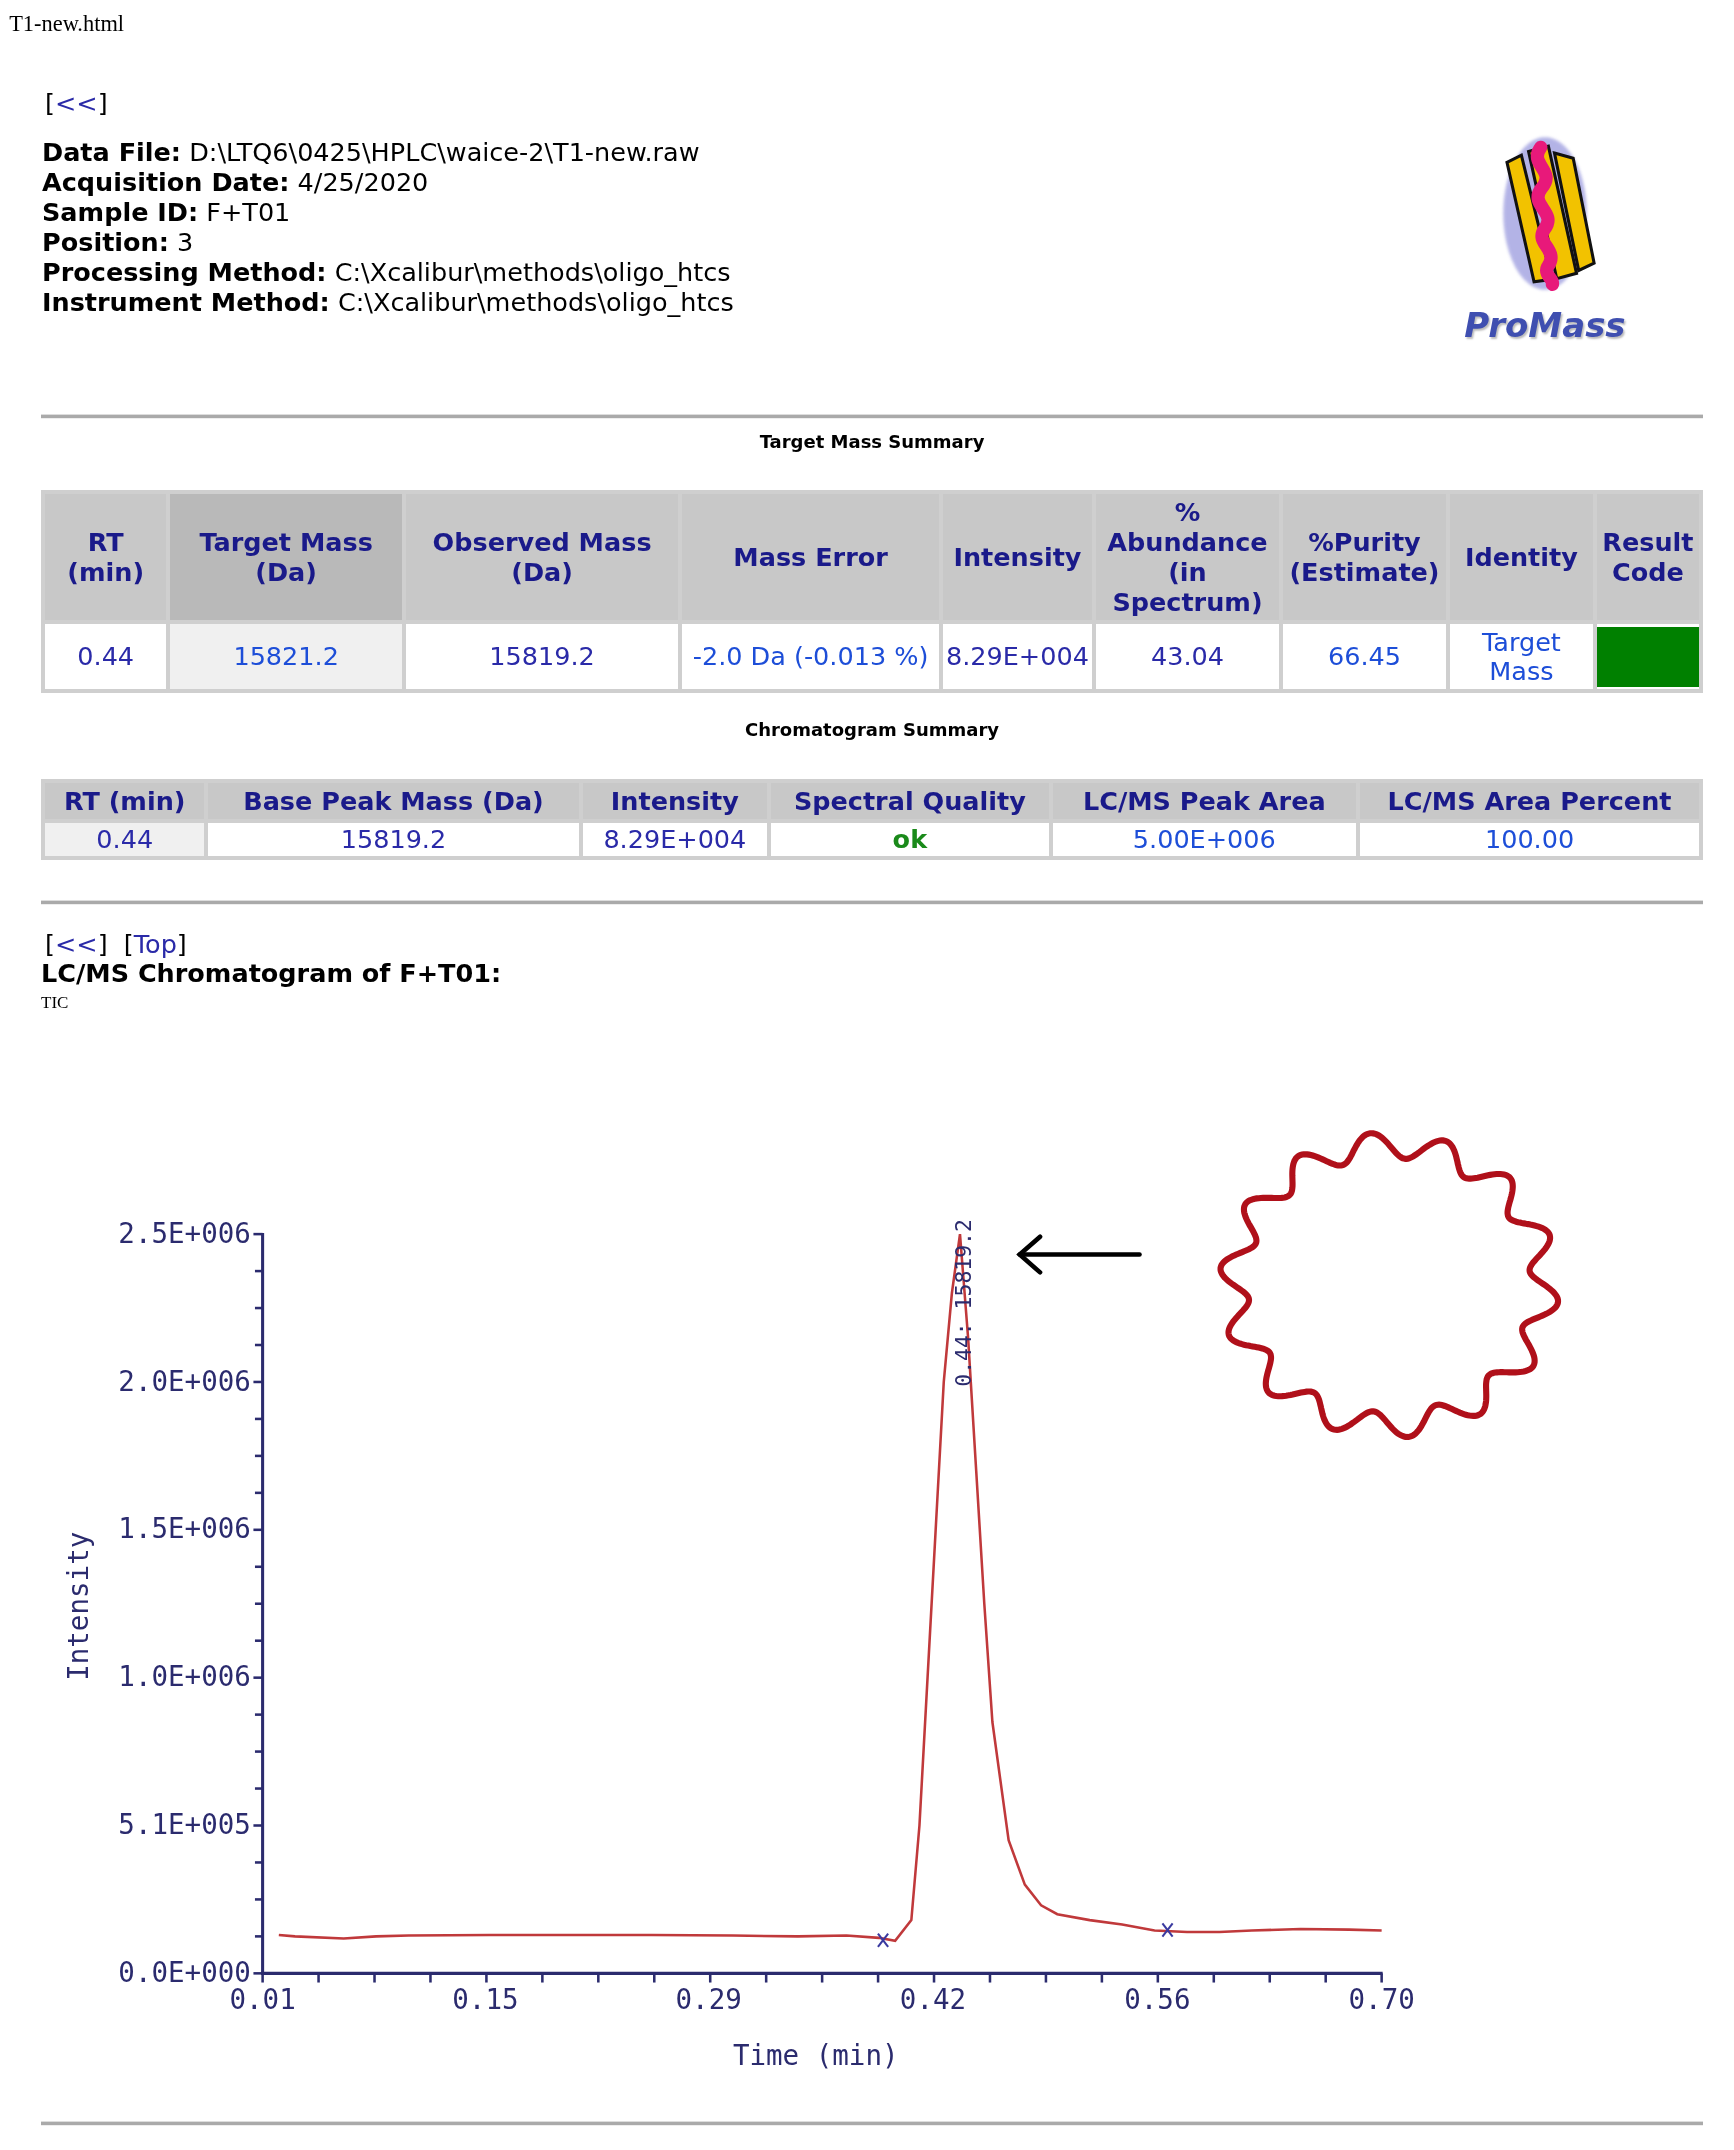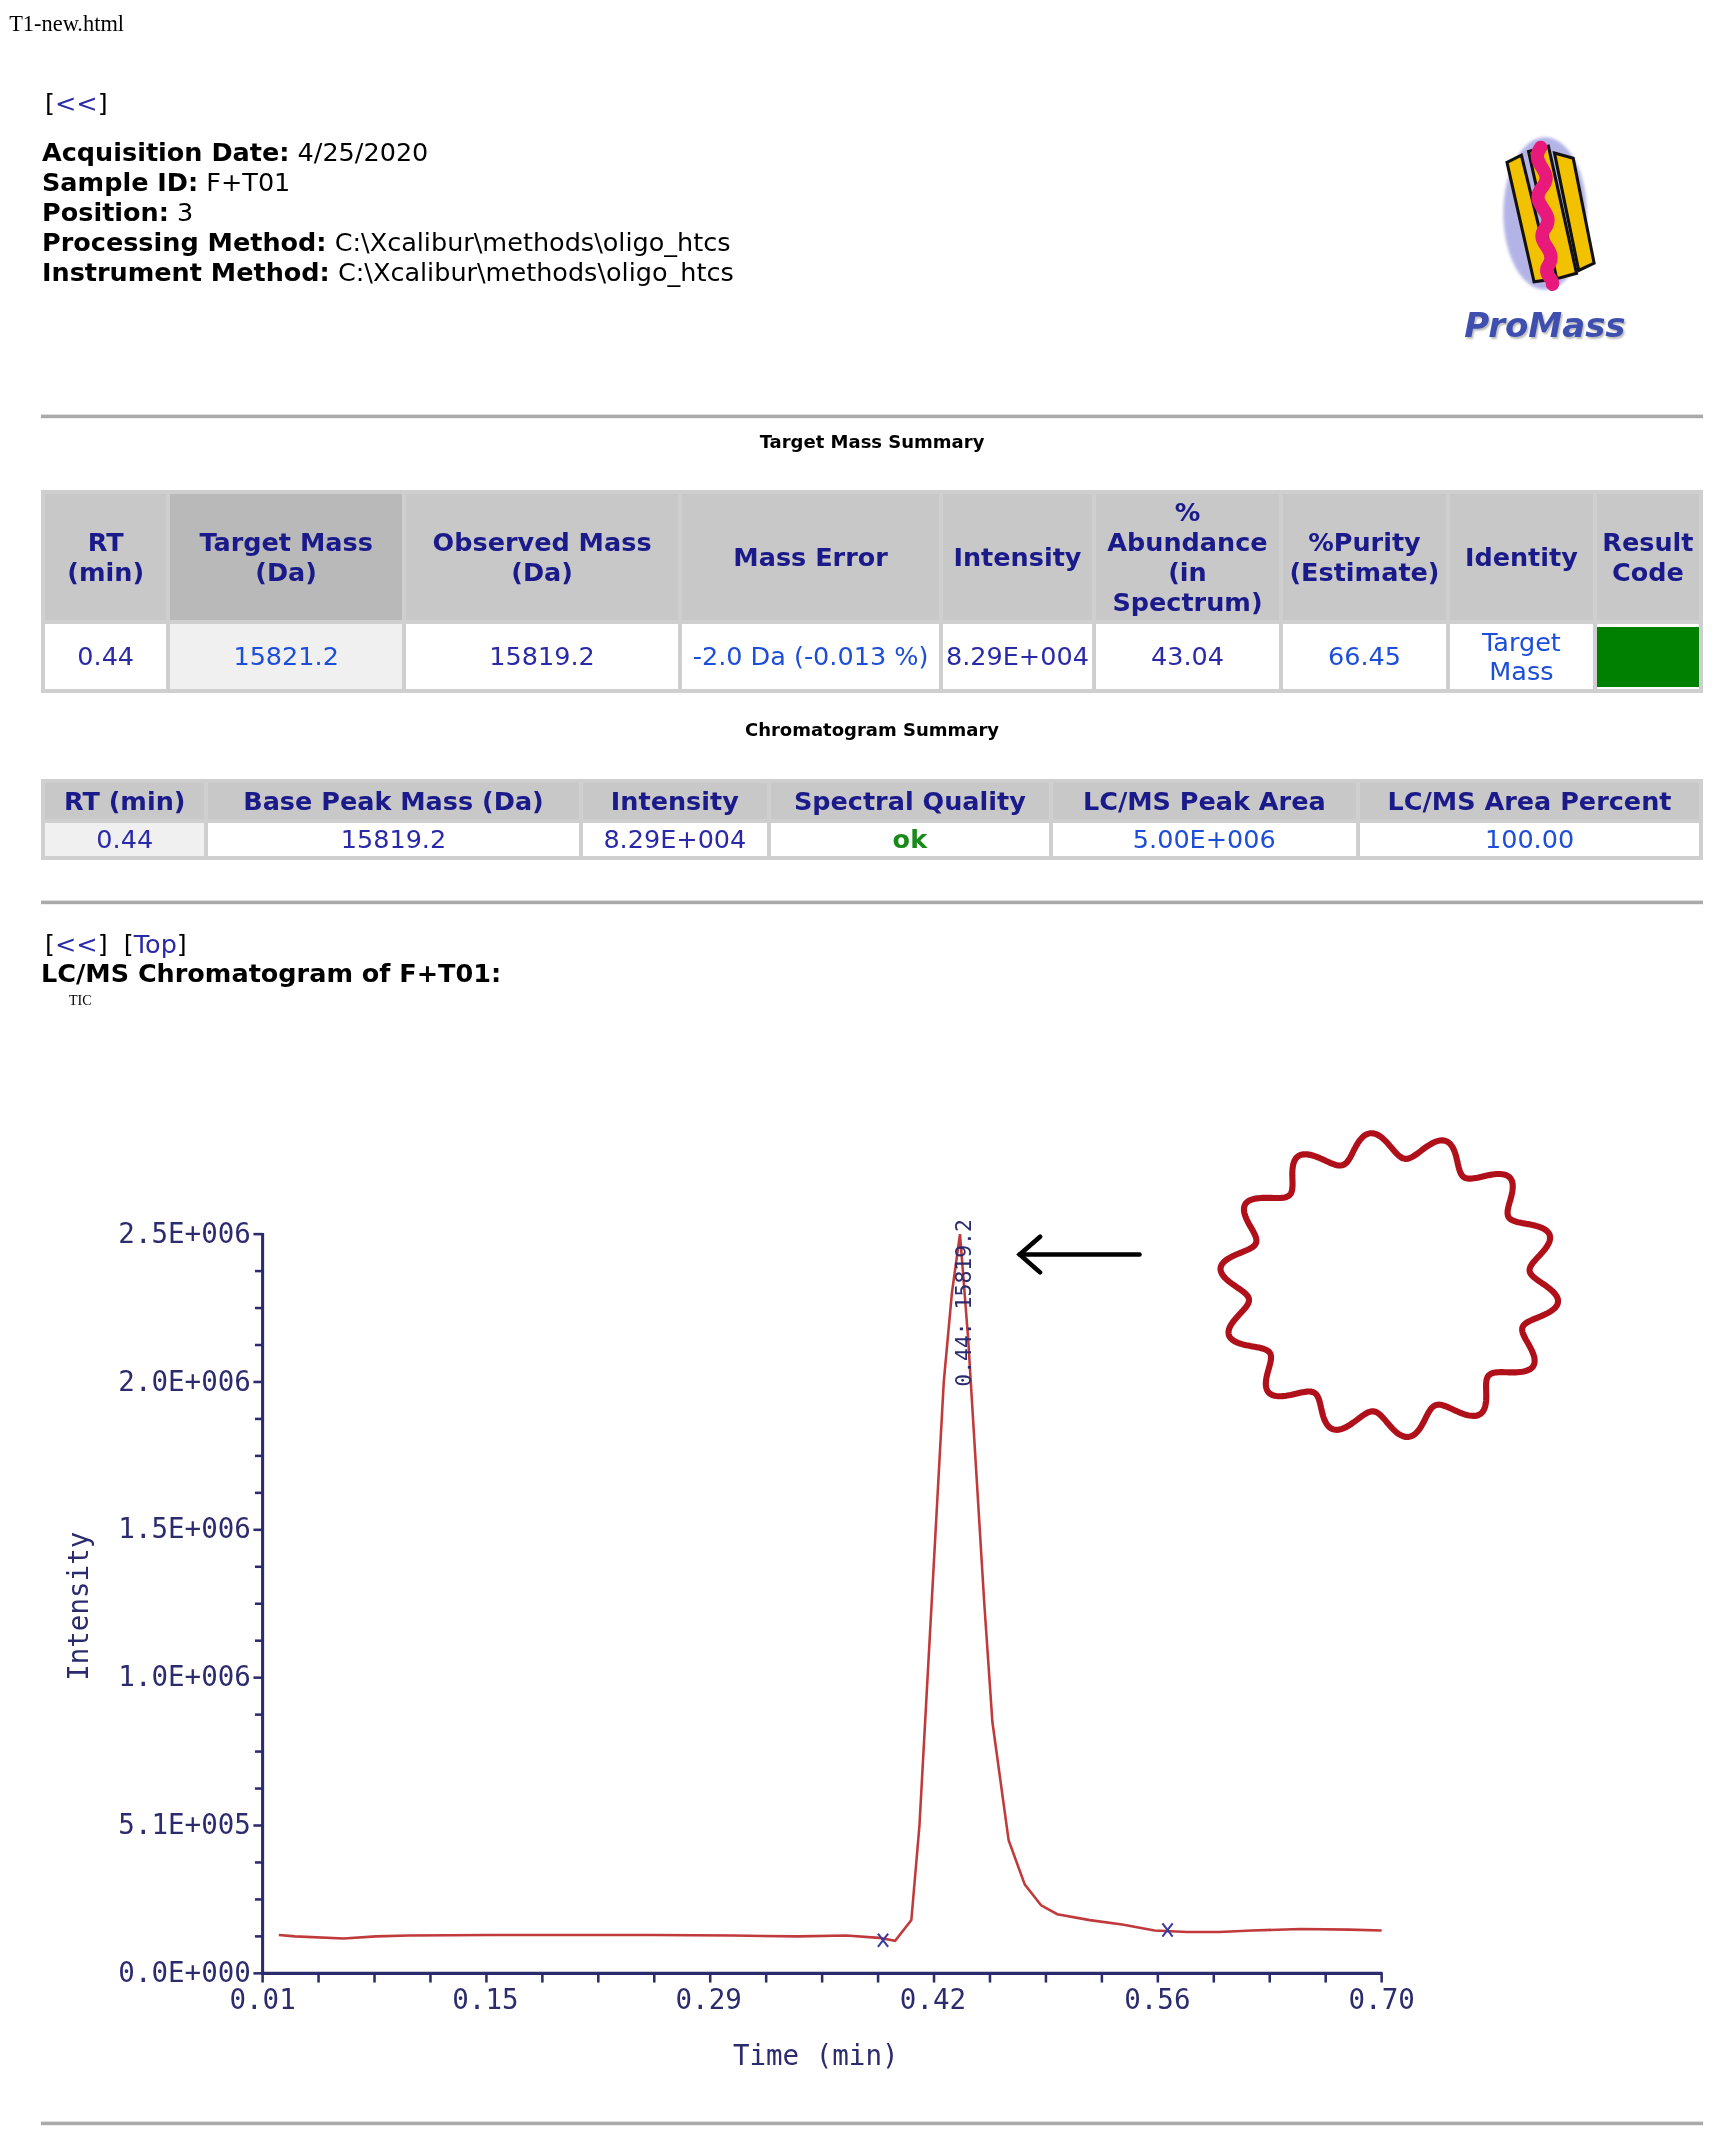--- a/index.html
+++ b/index.html
@@ -21,34 +21,35 @@
   table.grid { border-collapse: separate; border-spacing: 4.1px; background: #cfcfcf; position: absolute; }
   table.grid th { background: #c8c8c8; color: #1a1a8a; font-weight: bold; font-size: 25.5px; line-height: 30px; padding: 3.1px 5.1px; text-align: center; }
   table.grid th.dark { background: #b9b9b9; }
   table.grid td { background: #ffffff; font-size: 25.5px; line-height: 28.5px; text-align: center; padding: 2px 3.1px; }
   table.grid td.alt { background: #f0f0f0; }
   .blue { color: #2a2aa8; }
   .green { color: #1a8a1a; font-weight: bold; }
   .black { color: #1d4ed8; }
   .result-swatch { display: block; width: 100%; height: 60px; }
   .chart-title { left: 41px; top: 958px; font-size: 25.5px; font-weight: bold; }
-  .tic { left: 41px; top: 993px; font-size: 14px; font-family: "Liberation Serif", serif; margin-left: 28px; }
+  .tic { left: 41px; top: 993px; font-size: 17px; font-family: "Liberation Serif", serif; }
   .chart { left: 0; top: 1020px; width: 1735px; height: 1091px; }
   .chart text { font-family: "DejaVu Sans Mono", monospace; }
 </style>
 </head>
 <body>
 
 <div class="abs page-title">T1-new.html</div>
 
 <div class="abs navlink" style="left:45px; top:88px;">
   <span>[</span><a class="lk">&lt;&lt;</a><span>]</span>
 </div>
 
 <div class="abs meta">
+  <div class="row"><b>Data File:</b> <span class="v">D:\LTQ6\0425\HPLC\waice-2\T1-new.raw</span></div>
   <div class="row"><b>Acquisition Date:</b> <span class="v">4/25/2020</span></div>
   <div class="row"><b>Sample ID:</b> <span class="v">F+T01</span></div>
   <div class="row"><b>Position:</b> <span class="v">3</span></div>
   <div class="row"><b>Processing Method:</b> <span class="v">C:\Xcalibur\methods\oligo_htcs</span></div>
   <div class="row"><b>Instrument Method:</b> <span class="v">C:\Xcalibur\methods\oligo_htcs</span></div>
 </div>
 
 <div class="abs logo">
   <svg width="184" height="173" viewBox="0 0 360 340">
     <defs>

